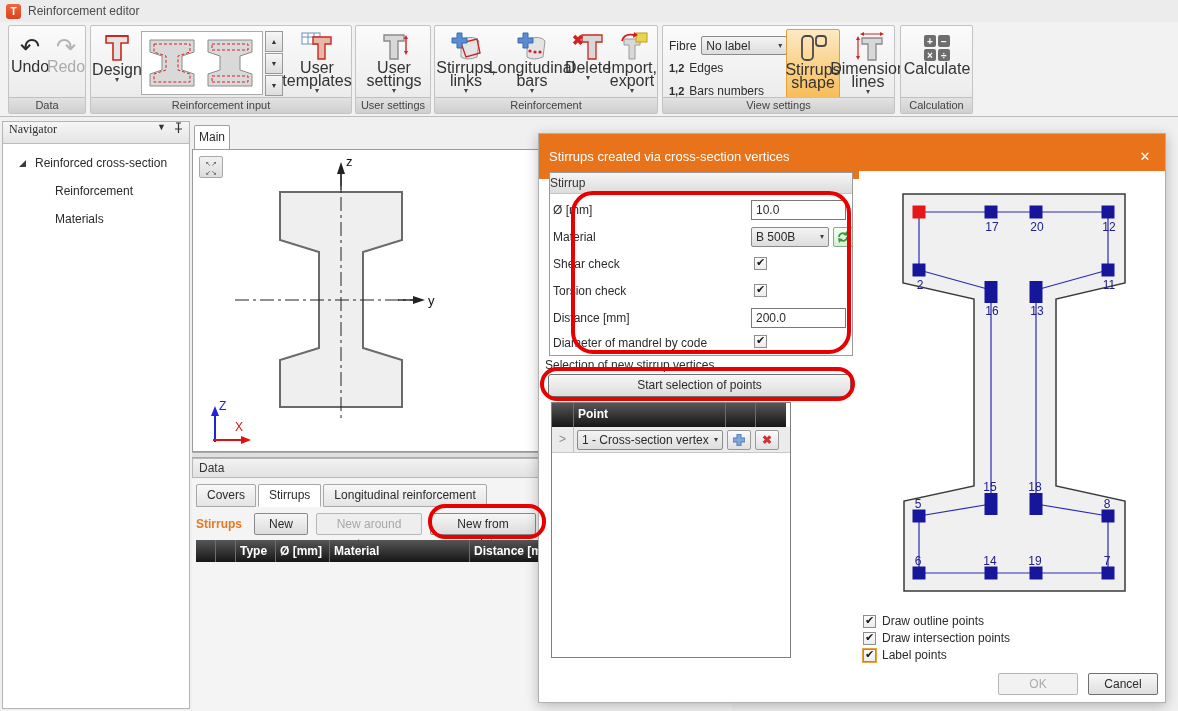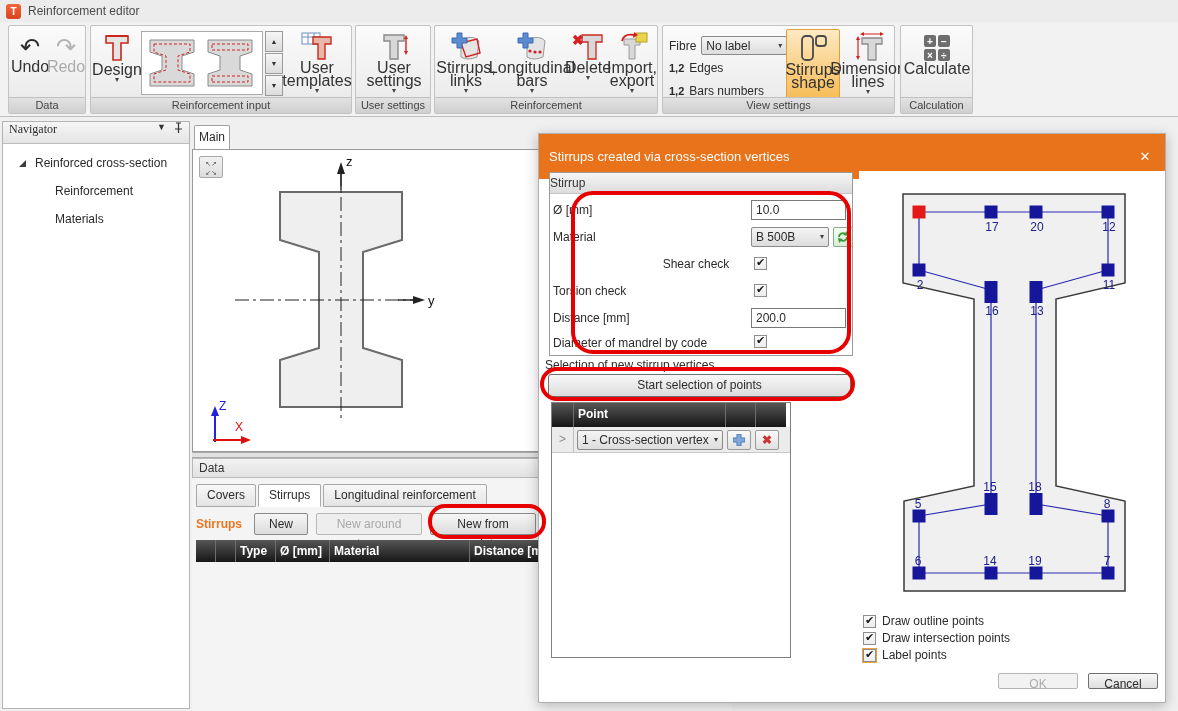--- a/index.html
+++ b/index.html
@@ -80,21 +80,21 @@
   .iconbtn { width:24px; height:20px; margin-left:4px; border:1px solid #9a9a9a; border-radius:2px; background:linear-gradient(#fafafa,#e0e0e0); display:flex; align-items:center; justify-content:center; }
   .pv-area { position:absolute; left:320px; top:37px; width:306px; height:440px; background:#fff; }
   .pv-outline { fill:#f0f0f0; stroke:#3a3a3a; stroke-width:1.5; }
   .pv-seg { stroke:#2a2ab0; stroke-width:1.2; }
   .pv-point { fill:#16169b; }
   .pv-point.sel { fill:#e61717; }
   .pv-lbl { fill:#20208c; font-size:12px; font-family:"Liberation Sans",sans-serif; }
   .vchecks { position:absolute; left:324px; top:479px; }
   .vcheck-row { display:flex; align-items:center; height:16px; margin-bottom:1px; }
   .vcheck-row span { margin-left:6px; }
-  .dlg-btn { position:absolute; height:16px; text-align:center; line-height:20px; border:1px solid #707070; background:linear-gradient(#f8f8f8,#dedede); border-radius:2px; }
+  .dlg-btn { position:absolute; height:22px; text-align:center; line-height:20px; border:1px solid #707070; background:linear-gradient(#f8f8f8,#dedede); border-radius:2px; }
   .dlg-btn.disabled { color:#aaa; border-color:#b5b5b5; background:#f2f2f2; }
 
   
   .annot { position:absolute; border:4px solid #e80000; border-radius:20px; z-index:30; pointer-events:none; }
 
   svg text { font-family:"Liberation Sans",sans-serif; }
 </style>
 </head>
 <body>
 
@@ -356,21 +356,21 @@
       <span class="chev">▾</span>
     </div>
     <div class="refreshbtn" style="left:294px; top:93px;">
       <svg width="14" height="14">
         <path d="M3,7 a4,4 0 0 1 7,-2.5" fill="none" stroke="#3a9b3a" stroke-width="1.8"></path>
         <polygon points="11,1 12,6 7,5" fill="#3a9b3a"></polygon>
         <path d="M11,7 a4,4 0 0 1 -7,2.5" fill="none" stroke="#3a9b3a" stroke-width="1.8"></path>
         <polygon points="3,13 2,8 7,9" fill="#3a9b3a"></polygon>
       </svg>
     </div>
-    <div class="frow" style="top:120px;text-align:center;">
+    <div class="frow" style="top:120px;">
       <span class="flabel">Shear check</span>
     </div>
     <div class="checkbox checked" style="position:absolute; left:215px; top:123px;"></div>
     <div class="frow" style="top:147px;">
       <span class="flabel">Torsion check</span>
     </div>
     <div class="checkbox checked" style="position:absolute; left:215px; top:150px;"></div>
     <div class="frow" style="top:174px;">
       <span class="flabel">Distance [mm]</span>
     </div>

